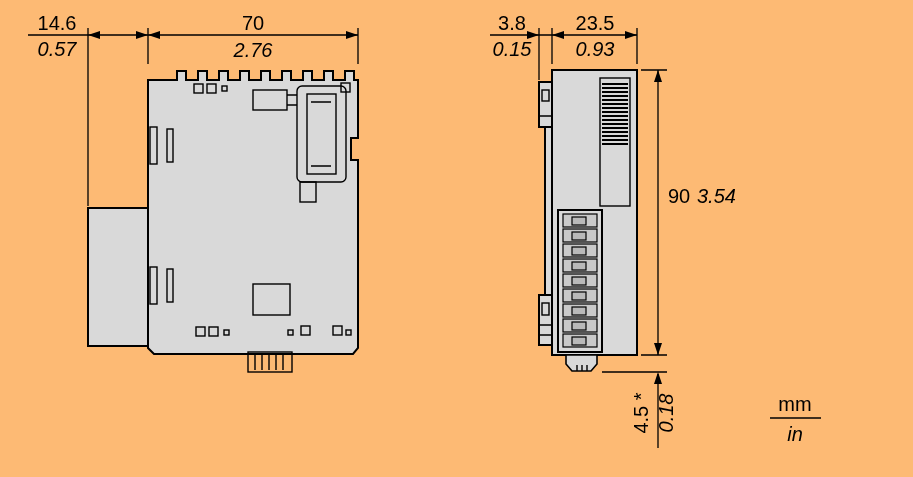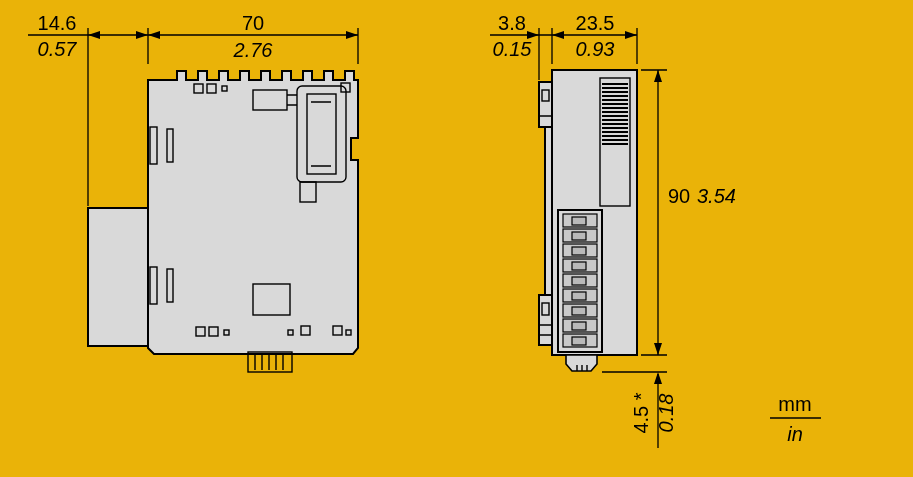--- a/index.html
+++ b/index.html
@@ -1,16 +1,16 @@
 <!DOCTYPE html>
 <html><head>
 <meta charset="utf-8">
 <style>
   html, body { margin: 0; padding: 0; background: #ffffff; }
-  .canvas { position: relative; width: 913px; height: 477px; background: #eab308; overflow: hidden; }
+  .canvas { position: relative; width: 913px; height: 477px; background: #fdba74; overflow: hidden; }
   svg { display: block; }
   svg text { font-family: "Liberation Sans", sans-serif; font-size: 20px; fill: #000; }
   svg text.inch { font-style: italic; }
   .mid { text-anchor: middle; }
   .outline { fill: #d9d9d9; stroke: #000; stroke-width: 2; stroke-linejoin: miter; }
   .detail { fill: none; stroke: #000; stroke-width: 1.4; }
   .detail-fill { fill: #c9c9c9; stroke: #000; stroke-width: 1.2; }
   .screw { fill: #b9b9b9; stroke: #000; stroke-width: 1.2; }
   .dim { stroke: #000; stroke-width: 1.3; fill: none; }
   .arr { fill: #000; stroke: none; }

